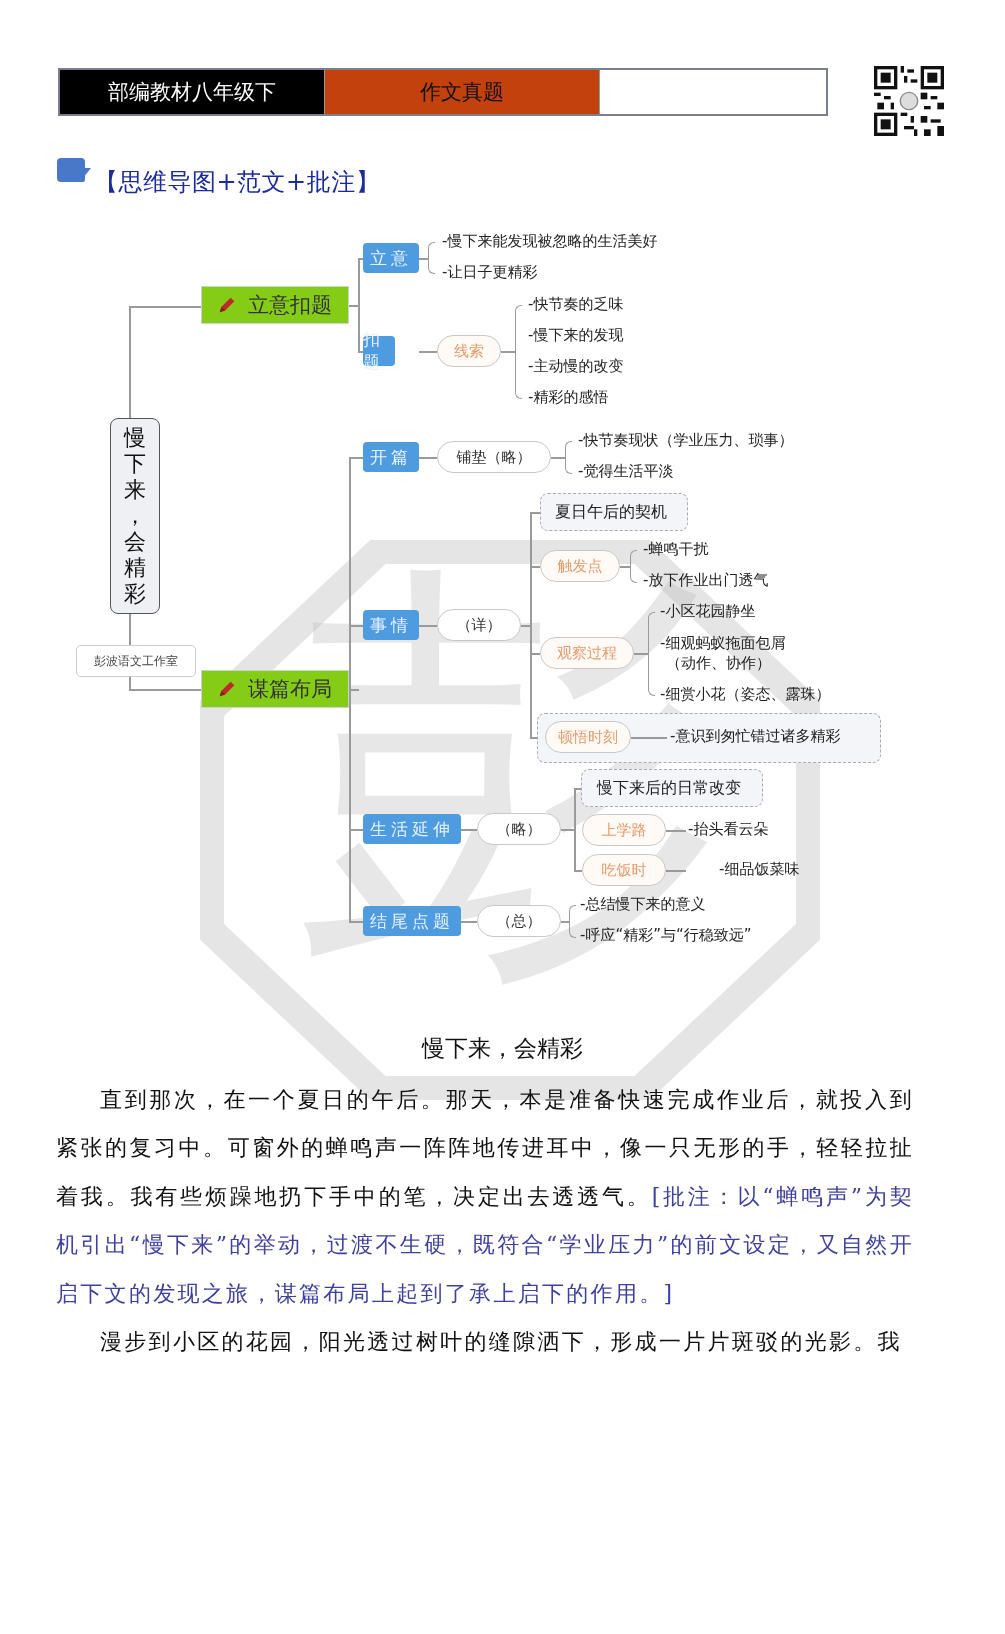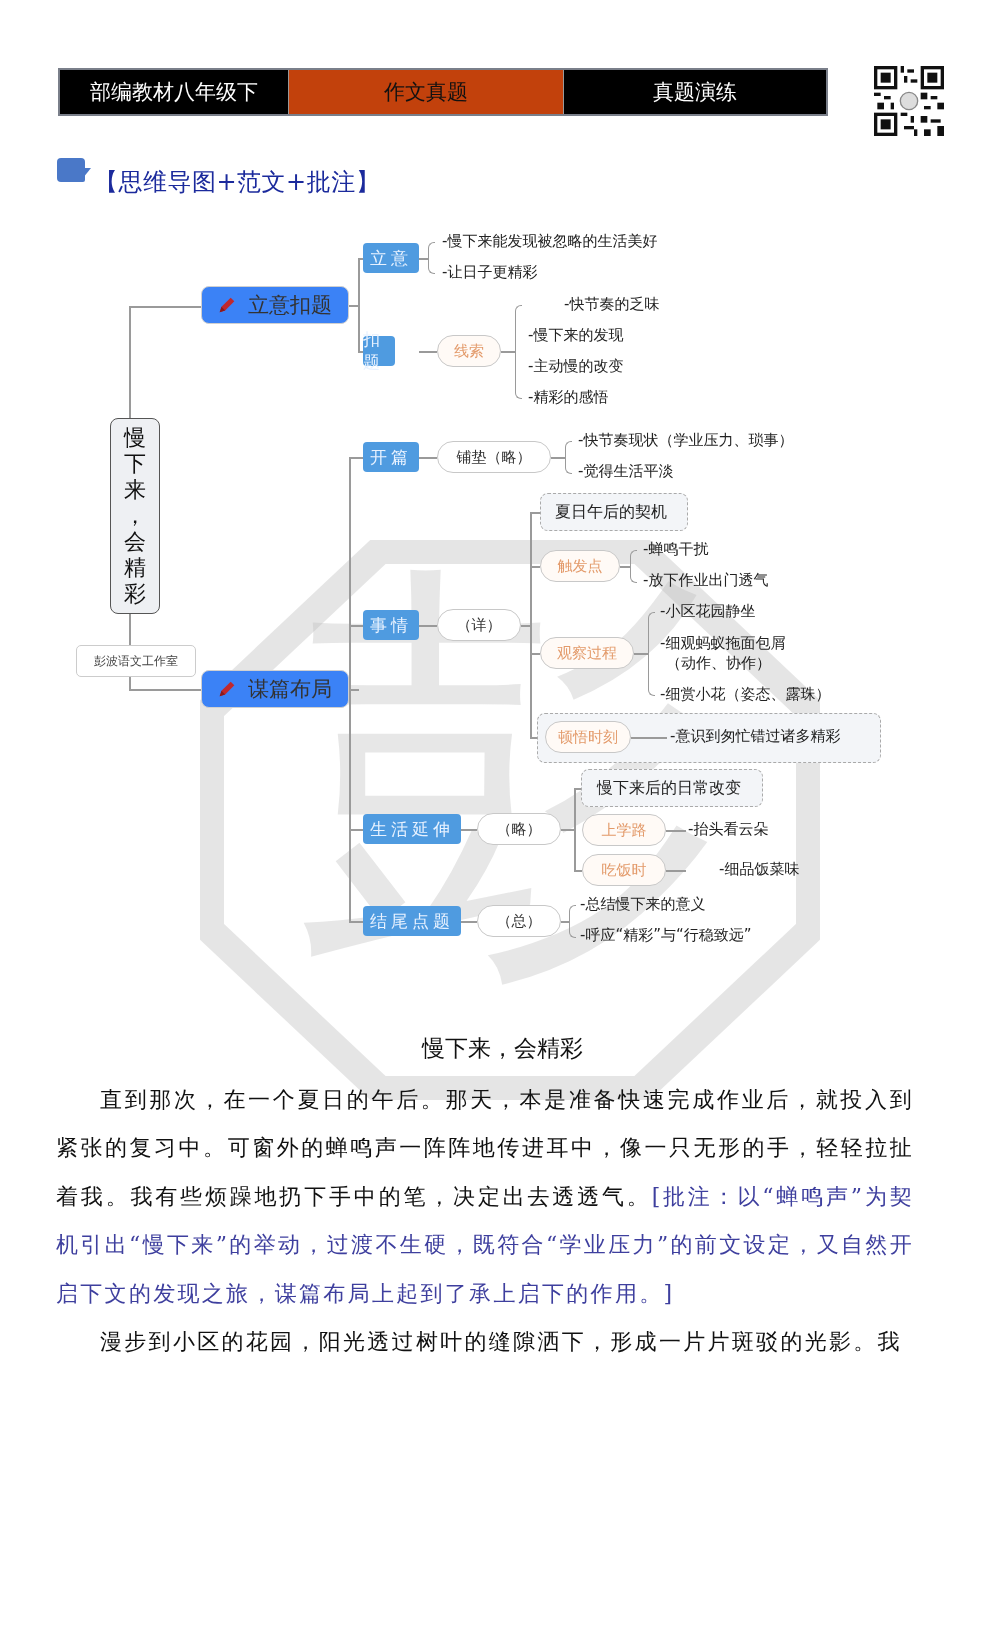--- a/index.html
+++ b/index.html
@@ -18,21 +18,21 @@
   .sec-icon { left:57px; top:158px; width:28px; height:24px; background:#4a78c8; border-radius:4px 4px 2px 4px; }
   .sec-icon:after { content:""; position:absolute; right:-6px; top:10px; border-left:8px solid #4a78c8; border-bottom:10px solid transparent; }
   .sec-title { left:94px; top:166px; font-size:24px; color:#1b2a9c; letter-spacing:0.5px; }
 
   
   .line { position:absolute; background:#9a9a9a; }
   .root { left:110px; top:418px; width:48px; height:194px; border:1.5px solid #555; border-radius:8px; background:#eef0f3;
           display:flex; flex-direction:column; align-items:center; justify-content:center; font-size:22px; line-height:26px; color:#111; }
   .studio { left:76px; top:645px; width:118px; height:30px; border:1px solid #ccc; border-radius:5px; background:#fff;
             font-size:12px; display:flex; align-items:center; justify-content:center; color:#444; }
-  .lvl1 { height:38px; border:1px solid #d0d0d0; border-radius:8px; background:#3b82f6; display:flex; align-items:center; gap:10px;
+  .lvl1 { height:38px; border:1px solid #d0d0d0; border-radius:0; background:#84cc16; display:flex; align-items:center; gap:10px;
           padding:0 14px; font-size:21px; color:#333; box-sizing:border-box; }
   .pencil { width:22px; height:22px; }
   .blue { background:#4f9be0; color:#e8f2ff; border-radius:4px; display:flex; align-items:center; justify-content:center;
           font-size:17px; letter-spacing:4px; height:30px; box-sizing:border-box; font-family:"DejaVu Serif",serif; }
   .pill { border:1px solid #c8c8c8; border-radius:16px; background:#fff; display:flex; align-items:center; justify-content:center;
           font-size:15px; height:32px; box-sizing:border-box; color:#333; }
   .pill.orange { color:#e39a6a; background:#fffaf6; }
   .leaf { font-size:15px; color:#222; white-space:nowrap; }
   .dashbox { border:1.5px dashed #aaa; border-radius:8px; background:#f3f5f8; box-sizing:border-box; }
   .bracket { position:absolute; border:1px solid #9a9a9a; border-right:none; border-radius:6px 0 0 6px; }
@@ -44,23 +44,22 @@
   
   .essay-title { left:0; top:1033px; width:1005px; text-align:center; font-size:23px; color:#111; }
   .essay { left:56px; top:1076px; width:858px; font-family:"DejaVu Serif","Liberation Serif",serif; font-size:22px; line-height:48.4px; color:#111; letter-spacing:2.3px; }
   .essay p { margin:0; text-indent:2em; text-align:justify; }
   .note { color:#3e3f9e; }
 </style>
 </head>
 <body>
 
 <div class="abs header-bar">
-  <div class="hdr-tab hdr-dark" style="width:228px">部编教材八年级下</div>
+  <div class="hdr-tab hdr-dark" style="width:264px">部编教材八年级下</div>
   <div class="hdr-tab hdr-light" style="width:274px">作文真题</div>
-  <div class="hdr-tab hdr-dark" style="flex:1">真题演练</div>
 </div>
 <svg class="abs qr" viewBox="0 0 21 21">
   <rect width="21" height="21" fill="#fff"></rect>
   <g fill="#111">
     <rect x="0" y="0" width="7" height="7"></rect>
       <rect x="1" y="1" width="5" height="5" fill="#fff"></rect>
       <rect x="2" y="2" width="3" height="3"></rect>
     <rect x="14" y="0" width="7" height="7"></rect>
       <rect x="15" y="1" width="5" height="5" fill="#fff"></rect>
       <rect x="16" y="2" width="3" height="3"></rect>
@@ -131,21 +130,21 @@
 <div class="line" style="left:419px; top:258px; width:10px; height:1.5px;"></div>
 <div class="bracket" style="left:428px; top:242px; width:6px; height:30px;"></div>
 <div class="abs leaf" style="left:442px; top:232px;">-慢下来能发现被忽略的生活美好</div>
 <div class="abs leaf" style="left:442px; top:263px;">-让日子更精彩</div>
 
 <div class="abs blue" style="left:363px; top:336px; width:32px;">扣题</div>
 <div class="line" style="left:419px; top:351px; width:18px; height:1.5px;"></div>
 <div class="abs pill orange" style="left:437px; top:335px; width:64px;">线索</div>
 <div class="line" style="left:501px; top:351px; width:14px; height:1.5px;"></div>
 <div class="bracket" style="left:515px; top:305px; width:6px; height:92px;"></div>
-<div class="abs leaf" style="left:528px; top:295px;margin-left:36px;">-快节奏的乏味</div>
+<div class="abs leaf" style="left:528px; top:295px;">-快节奏的乏味</div>
 <div class="abs leaf" style="left:528px; top:326px;">-慢下来的发现</div>
 <div class="abs leaf" style="left:528px; top:357px;">-主动慢的改变</div>
 <div class="abs leaf" style="left:528px; top:388px;">-精彩的感悟</div>
 
 <div class="abs lvl1" style="left:201px; top:670px; width:148px;">
   <svg class="pencil" viewBox="0 0 24 24">
       <path d="M4 20 L6 14 L16 4 L20 8 L10 18 Z" fill="#c0282d"></path>
       <path d="M4 20 L6 14 L10 18 Z" fill="#8a1a1c"></path>
     </svg>
   <span>谋篇布局</span>

